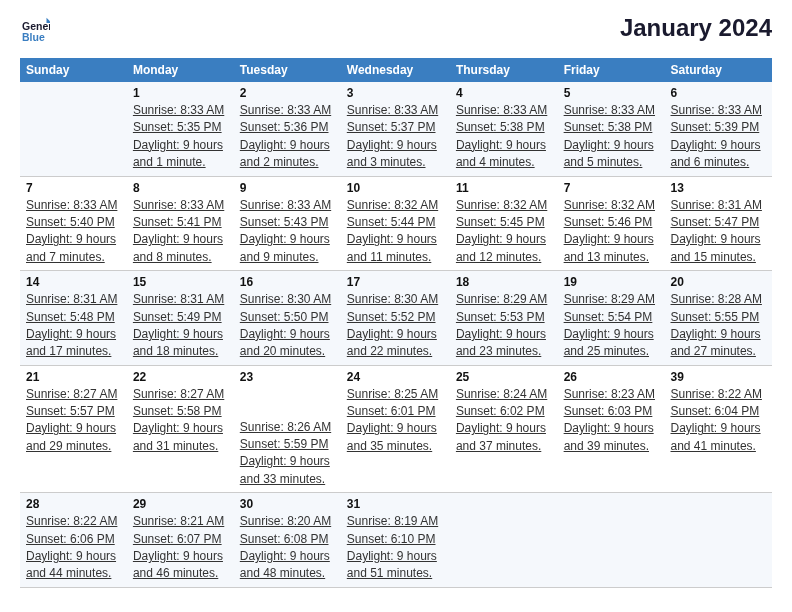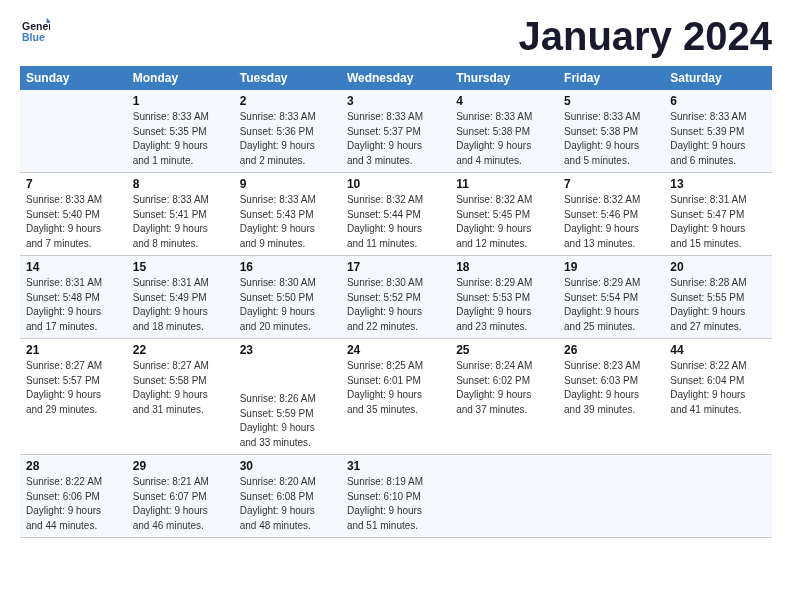--- a/index.html
+++ b/index.html
@@ -28,21 +28,21 @@
     }
     .logo-icon {
       width: 28px;
       height: 28px;
       margin-left: 2px;
     }
     .title-block {
       text-align: right;
     }
     .month-title {
-      font-size: 40px;
+      font-size: 24px;
       font-weight: bold;
       color: #1a1a2e;
       line-height: 1;
     }
     .location {
       font-size: 14px;
       color: #444;
       margin-top: 2px;
     }
     table {
@@ -74,22 +74,23 @@
       min-height: 70px;
     }
     .day-num {
       font-weight: bold;
       font-size: 12px;
       margin-bottom: 2px;
       color: #111;
     }
     .day-info {
       color: #333;
-      font-size: 10px;
+      font-size: 12px;
       line-height: 1.45;
+      text-decoration: underline;
     }
   </style>
 </head>
 <body>
 
 <div class="page">
   <div class="header">
     <div class="logo">
       <div>
         <svg class="logo-icon" viewBox="0 0 32 32" xmlns="http://www.w3.org/2000/svg">
@@ -301,21 +302,21 @@
 and 37 minutes.</div>
           </td>
           <td>
             <div class="day-num">26</div>
             <div class="day-info" style="white-space: pre-line;">Sunrise: 8:23 AM
 Sunset: 6:03 PM
 Daylight: 9 hours
 and 39 minutes.</div>
           </td>
           <td>
-            <div class="day-num">44</div>
+            <div class="day-num">39</div>
             <div class="day-info" style="white-space: pre-line;">Sunrise: 8:22 AM
 Sunset: 6:04 PM
 Daylight: 9 hours
 and 41 minutes.</div>
           </td>
         </tr>
         <tr>
           <td>
             <div class="day-num">28</div>
             <div class="day-info" style="white-space: pre-line;">Sunrise: 8:22 AM

